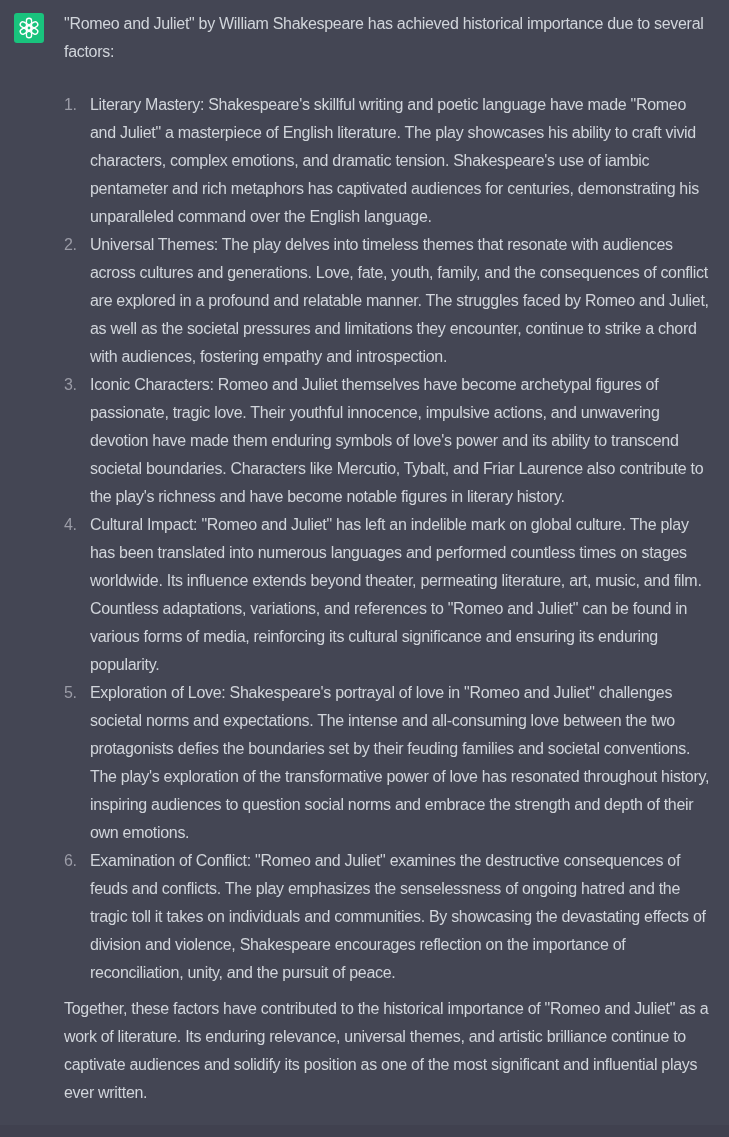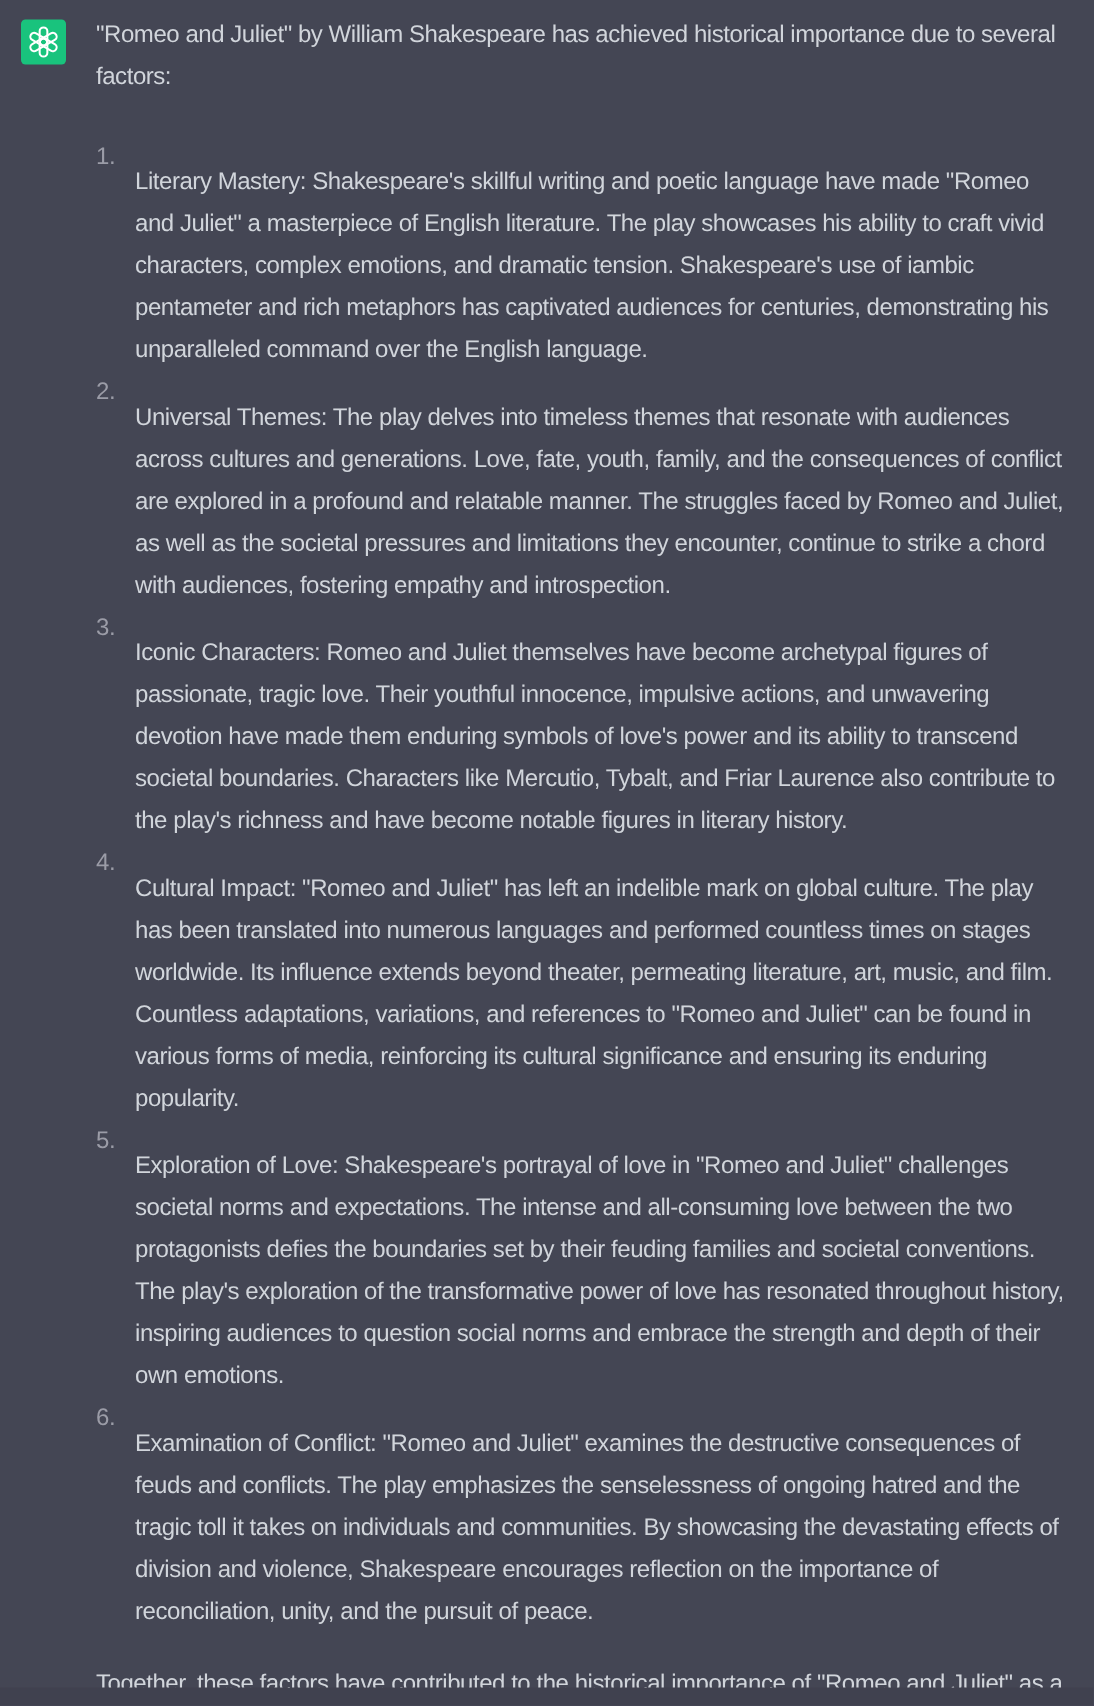--- a/index.html
+++ b/index.html
@@ -57,25 +57,23 @@
     display: flex;
     margin: 0;
   }
   .li-num {
     width: 26px;
     flex-shrink: 0;
     color: #9b9ca7;
   }
   .li-text {
     flex: 1;
-    margin-top: 17px;
   }
   p.conclusion {
-    margin-top: 20px;
-    text-decoration: underline;
+    margin-top: 8px;
   }
   .bottom-band {
     position: absolute;
     left: 0;
     bottom: 0;
     width: 100%;
     height: 12px;
     background: #40414f;
   }
 </style>

